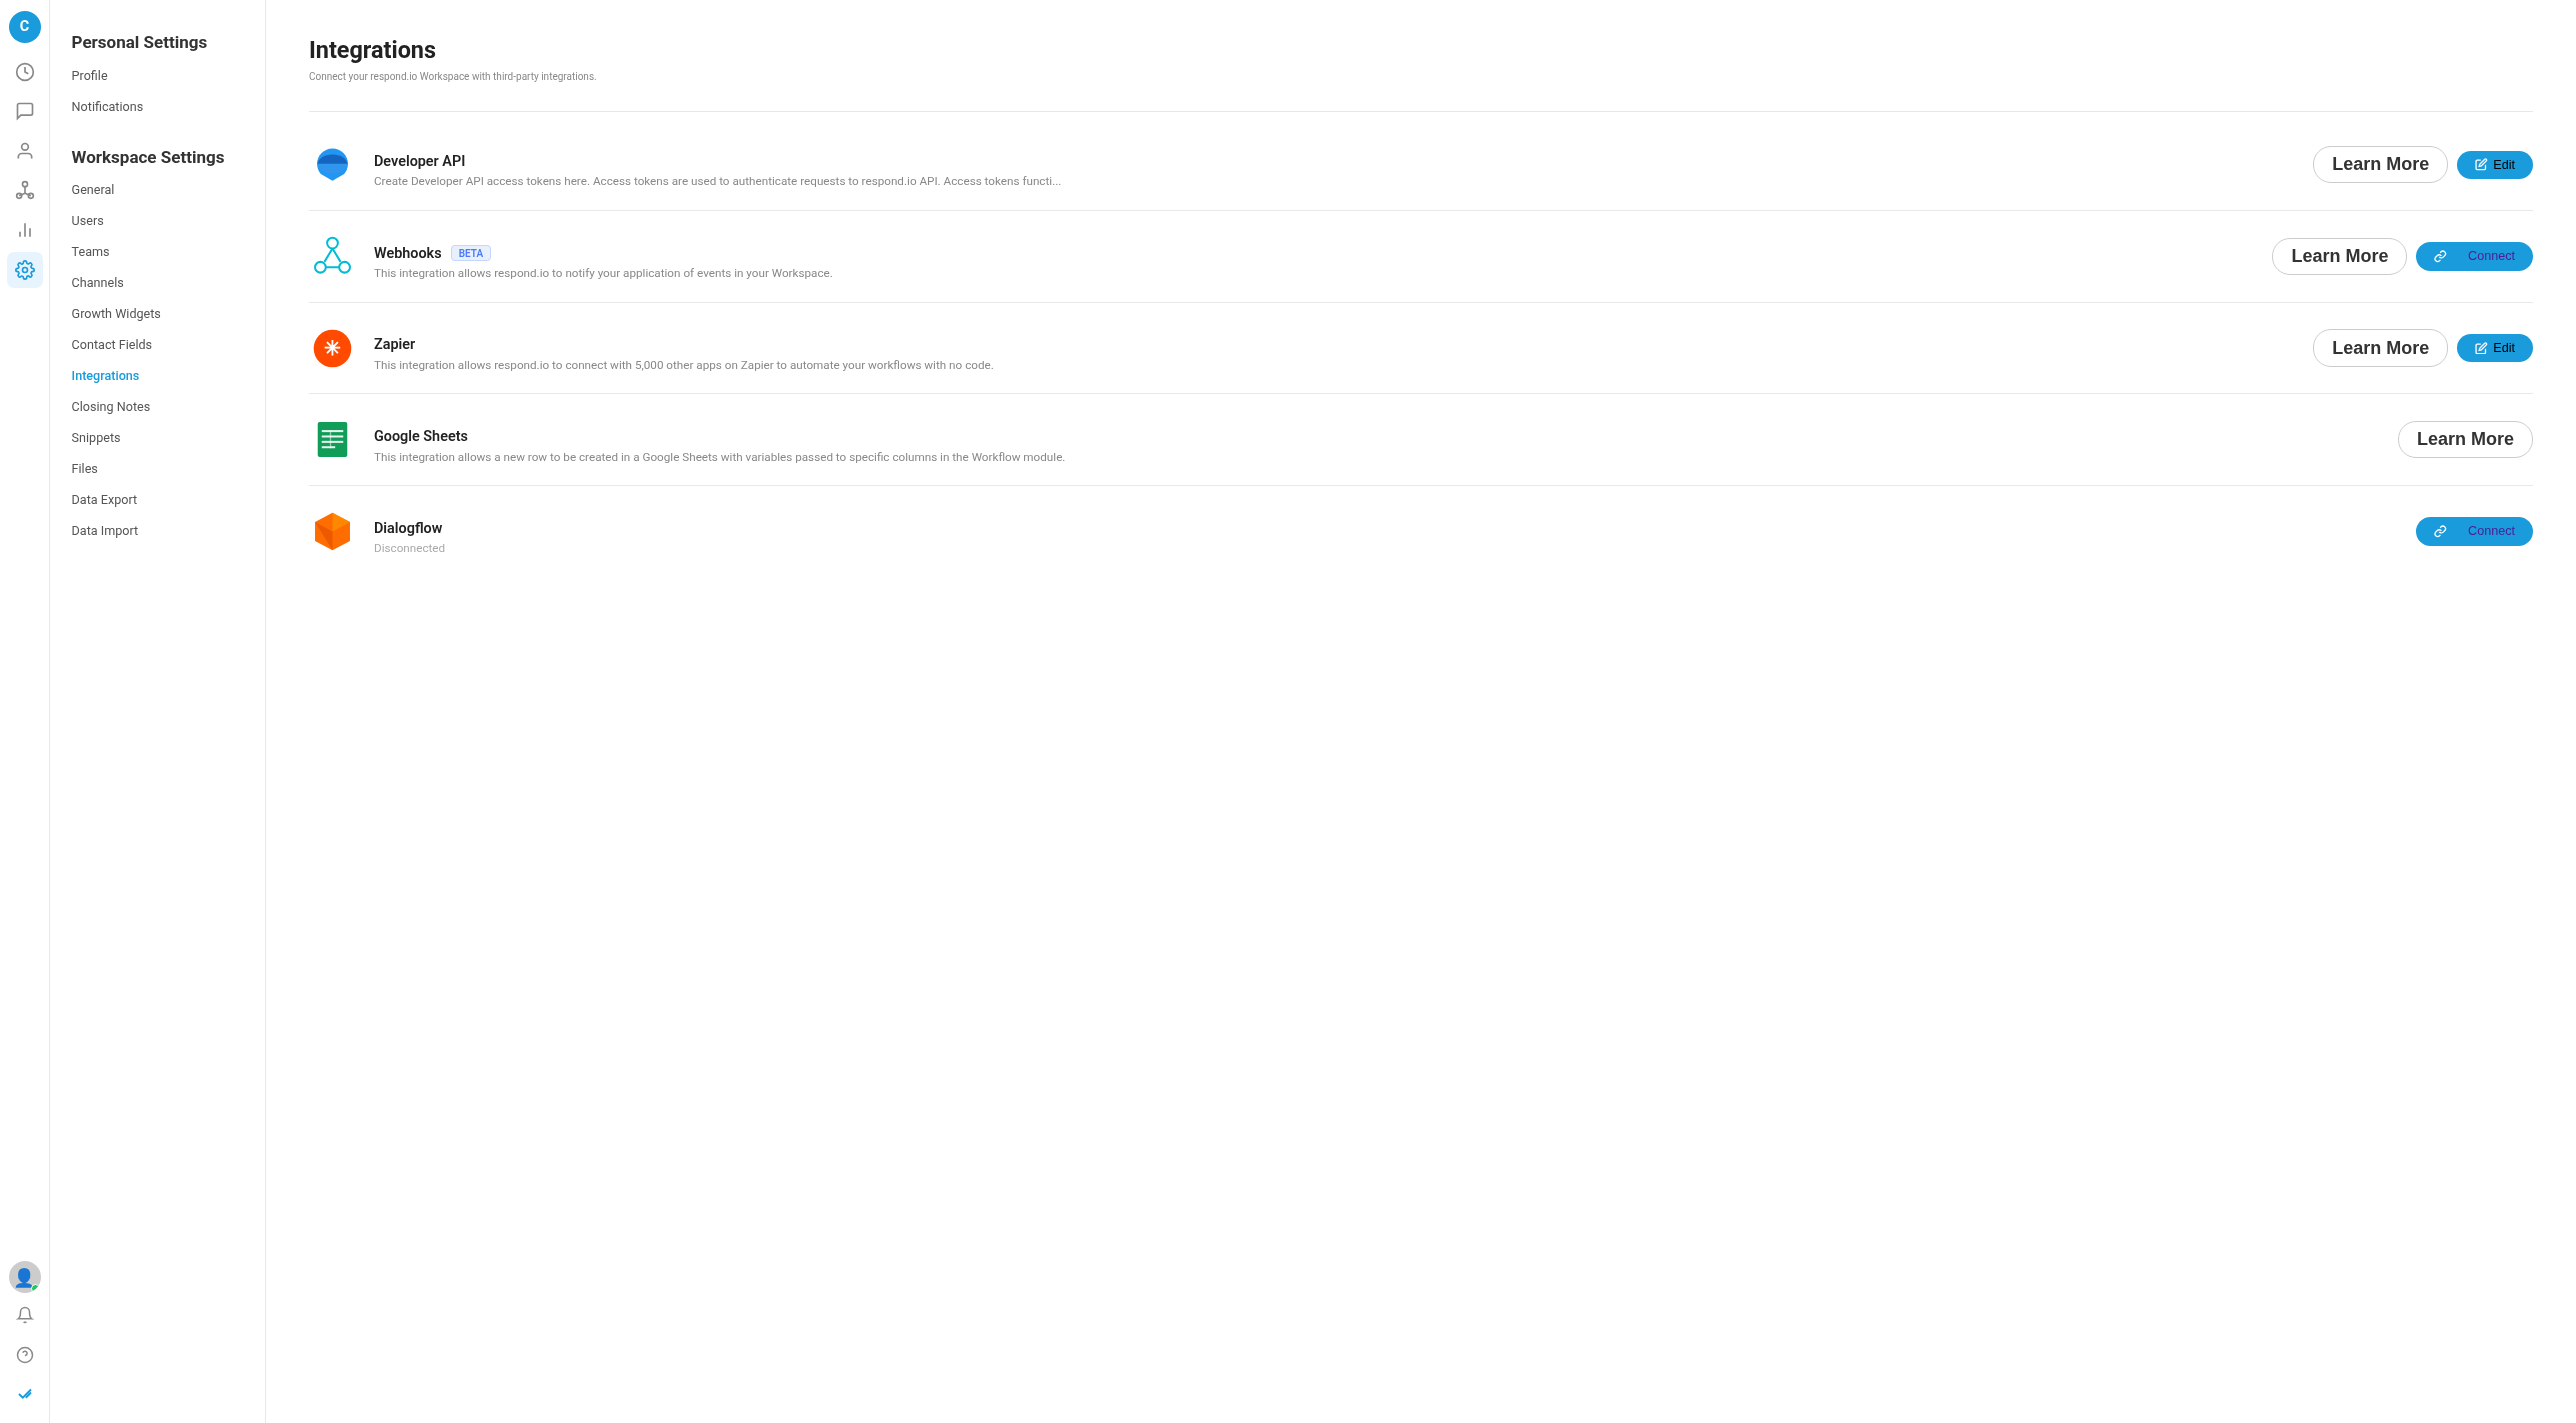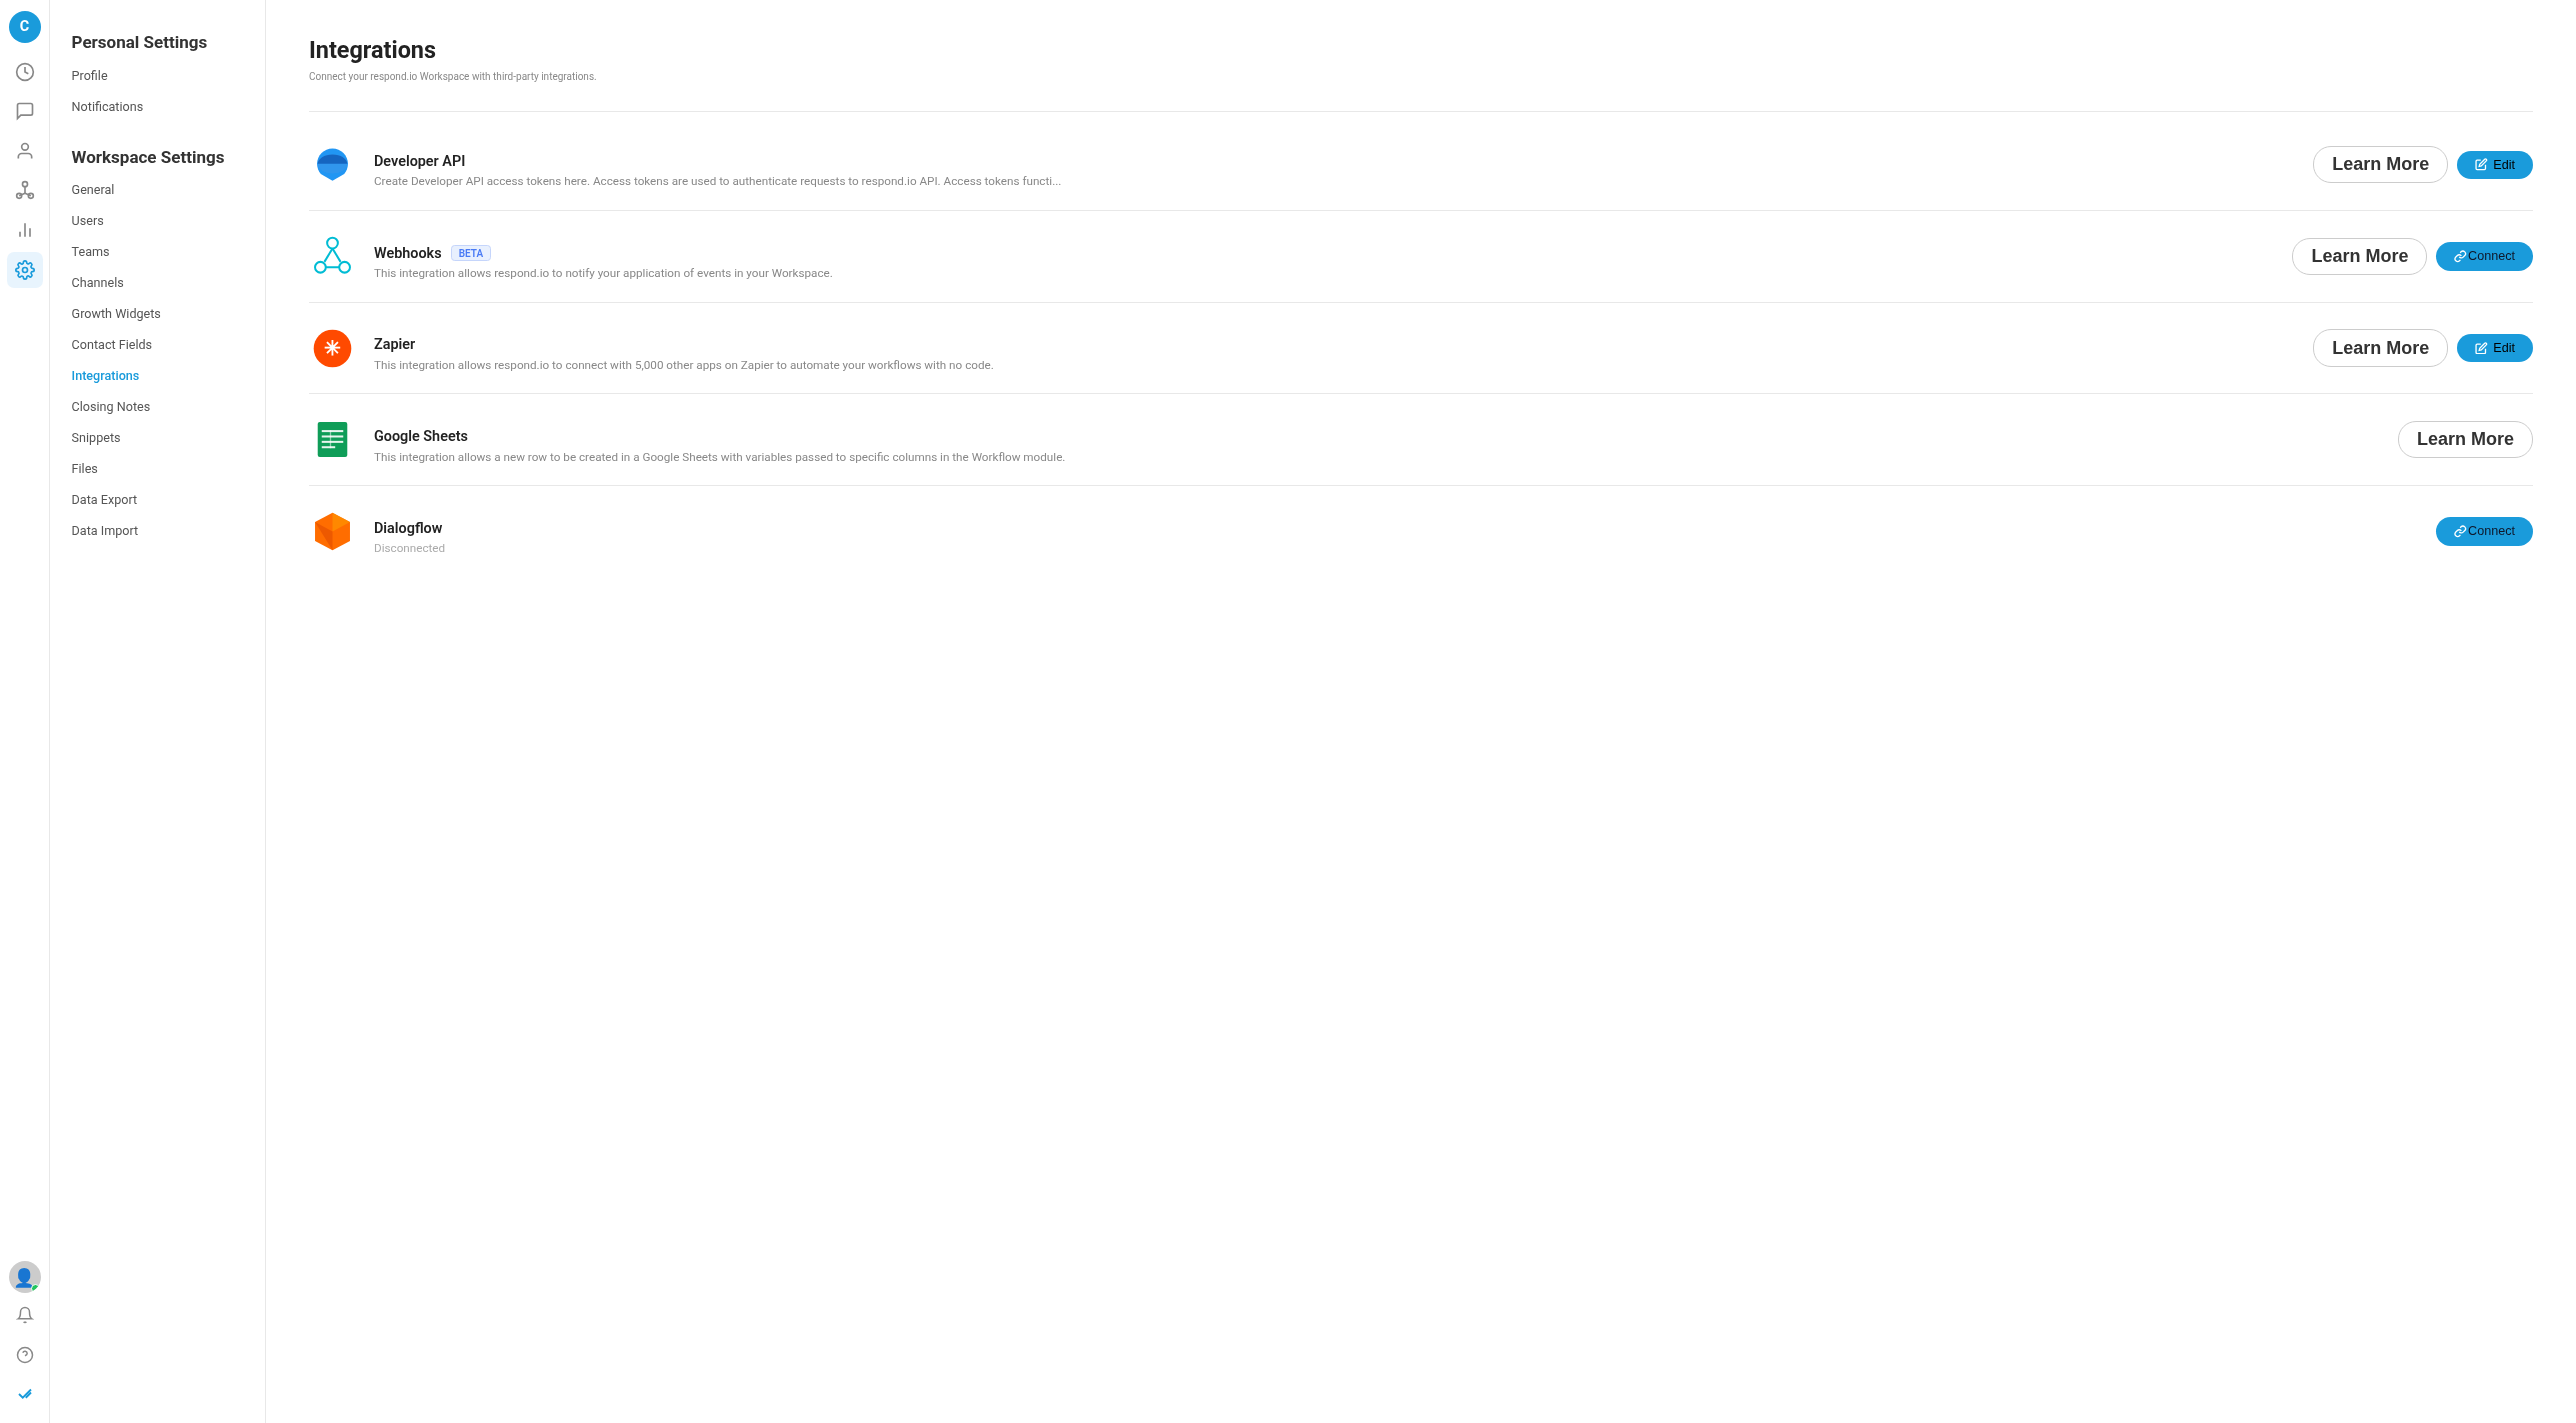--- a/index.html
+++ b/index.html
@@ -203,29 +203,29 @@
       font-weight: 500;
       cursor: pointer;
       display: flex;
       align-items: center;
       gap: 5.4px;
       transition: background 0.15s;
     }
     .btn-connect {
       padding: 7.2px 18px;
       background: #1a9bdb;
-      color: #0f172a;
+      color: #4c1d95;
       border: none;
       border-radius: 18px;
       font-size: 12.6px;
       font-weight: 500;
       cursor: pointer;
       display: flex;
       align-items: center;
-      gap: 1px;
+      gap: 21px;
       transition: background 0.15s;
     }
 
     
     svg { display: block; }
 
     
     .dev-api-icon {
       color: #2196f3;
       font-size: 32px;

